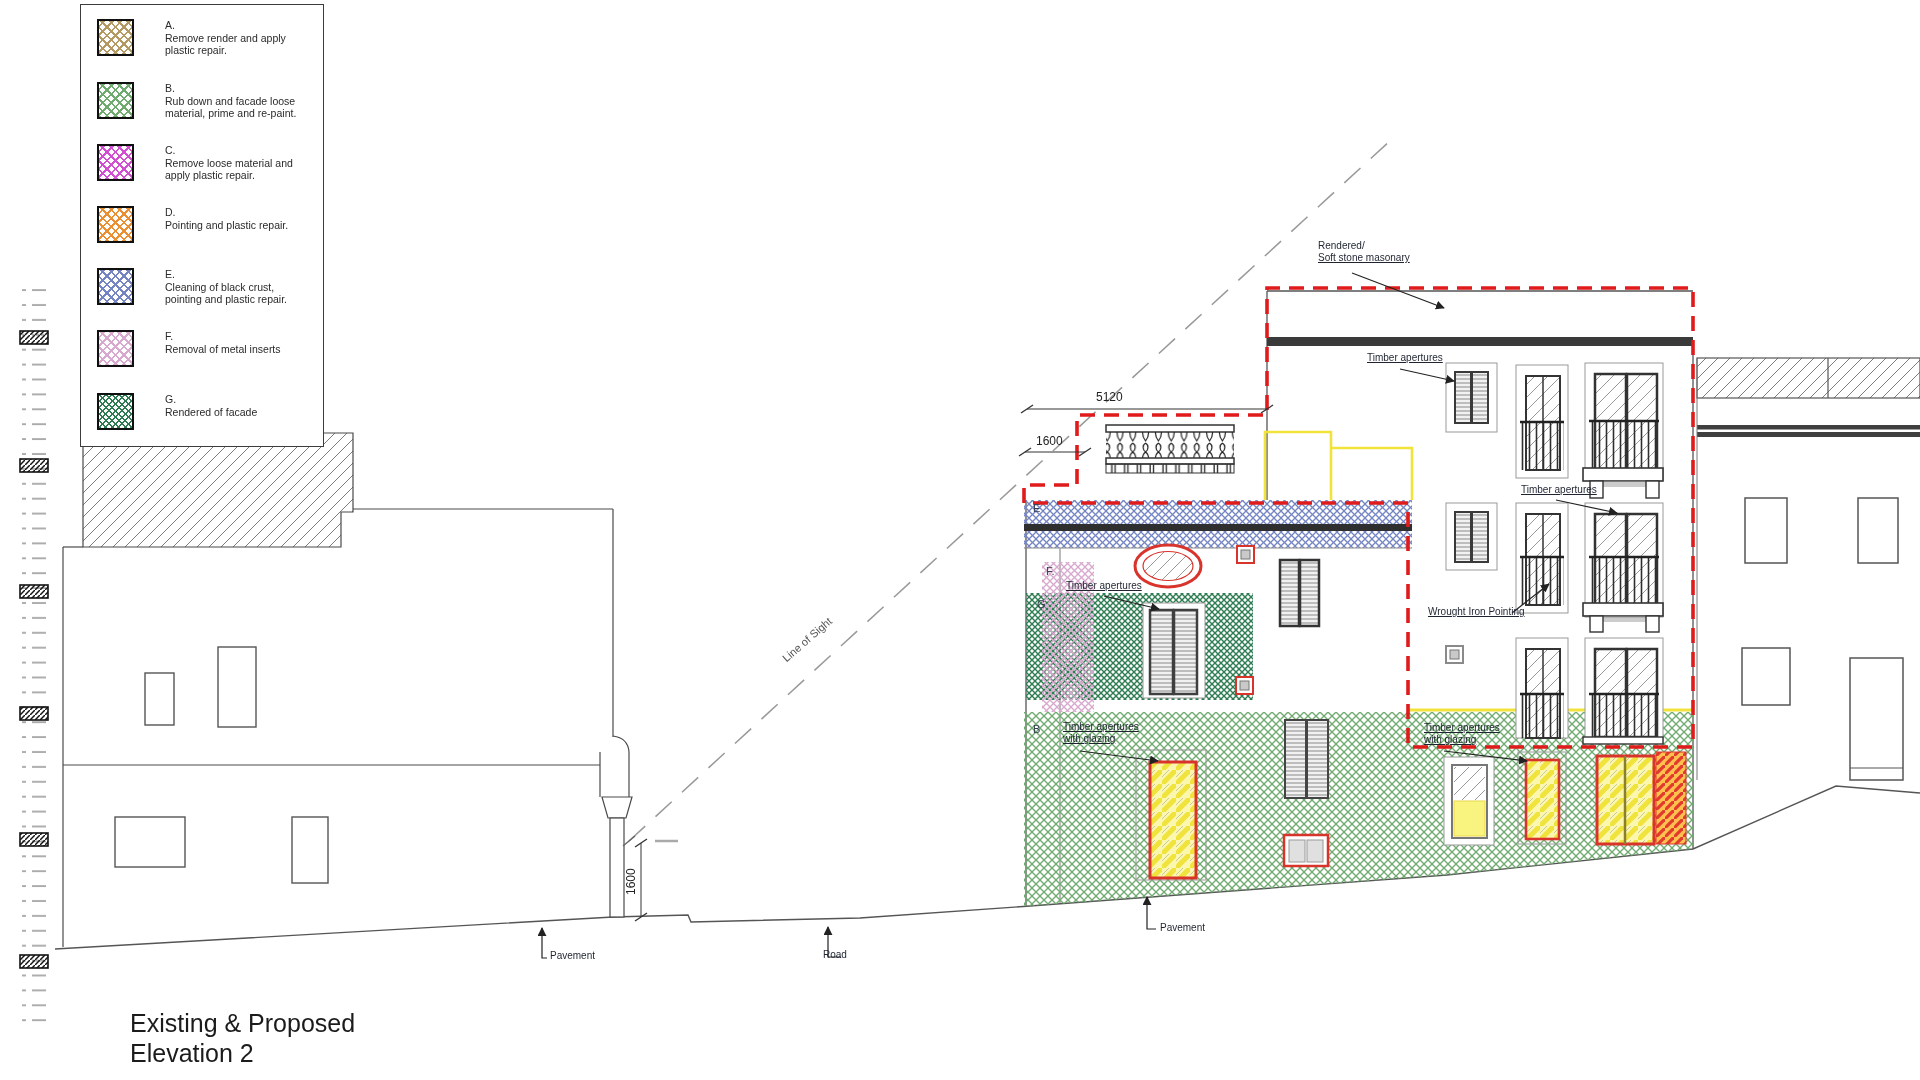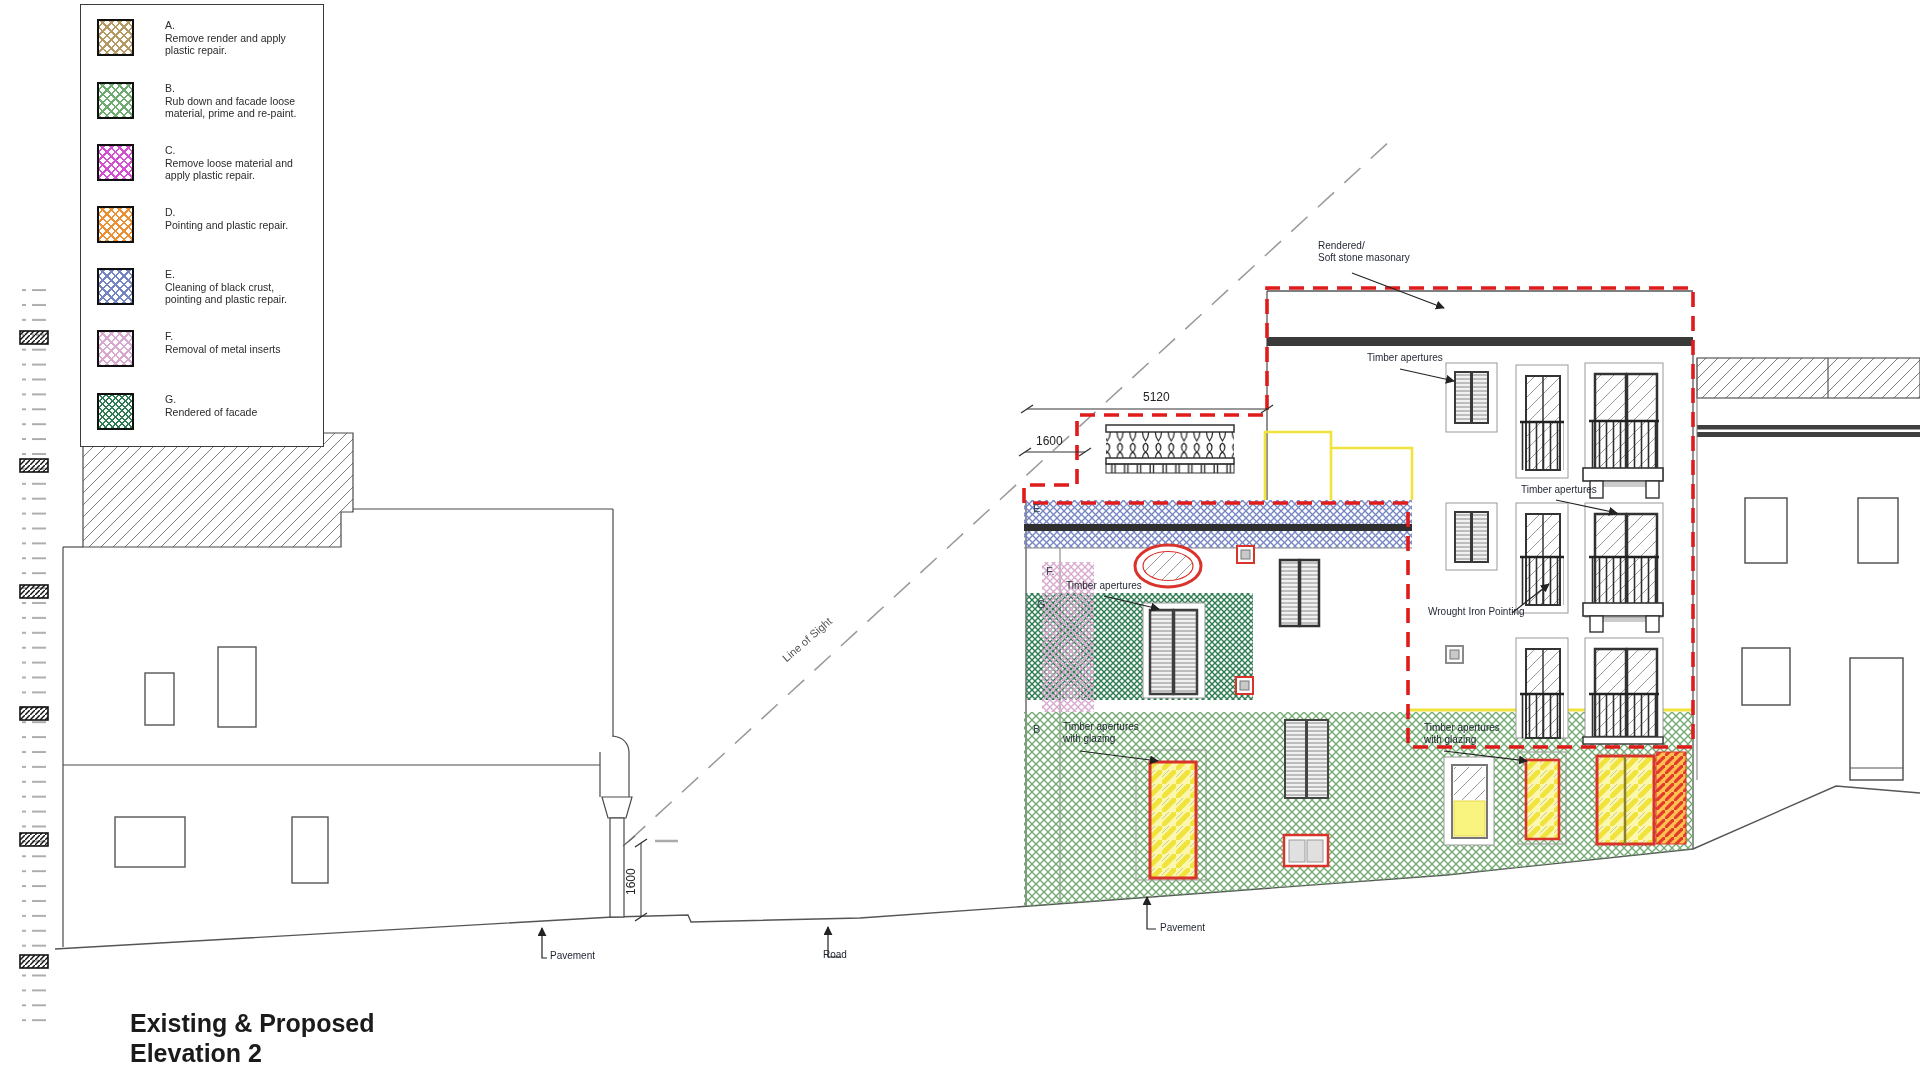--- a/index.html
+++ b/index.html
@@ -1,20 +1,20 @@
 <!DOCTYPE html>
 <html><head>
 <meta charset="utf-8">
 <style>
   html,body{margin:0;padding:0;background:#fff;}
   #canvas{position:relative;width:1920px;height:1080px;background:#fff;overflow:hidden;
           font-family:"Liberation Sans", sans-serif;color:#222;}
   #drawing{position:absolute;left:0;top:0;}
   .lbl{position:absolute;font-size:10px;line-height:12px;color:#1f2430;white-space:nowrap;}
-  .und{}
+  .und{text-decoration:underline;}
   .zone{position:absolute;font-size:11px;color:#33404f;}
   .dim{position:absolute;font-size:12px;color:#222;}
   .rot90{transform:rotate(-90deg);transform-origin:left top;}
   .sight{transform:rotate(-41deg);transform-origin:left top;font-size:11px;color:#555;}
   
   #legend{position:absolute;left:80px;top:4px;width:242px;height:441px;background:#fff;
           border:1.6px solid #3c3c3c;}
   .leg-item{position:absolute;left:16px;}
   .leg-swatch{position:absolute;width:37px;height:37px;border:2.4px solid #101010;box-sizing:border-box;}
   .leg-text{position:absolute;left:68px;top:0;font-size:10.5px;line-height:12.5px;color:#2a2a2a;width:168px;}
@@ -25,21 +25,21 @@
   .swC{background:repeating-linear-gradient(45deg,#d24fd2 0 1.6px,transparent 1.6px 6px),
                  repeating-linear-gradient(-45deg,#d24fd2 0 1.6px,transparent 1.6px 6px);}
   .swD{background:repeating-linear-gradient(45deg,#eb8f33 0 1.6px,transparent 1.6px 6px),
                  repeating-linear-gradient(-45deg,#eb8f33 0 1.6px,transparent 1.6px 6px);}
   .swE{background:repeating-linear-gradient(45deg,#7585c4 0 1.6px,transparent 1.6px 6px),
                  repeating-linear-gradient(-45deg,#7585c4 0 1.6px,transparent 1.6px 6px);}
   .swF{background:repeating-linear-gradient(45deg,#d8a8ce 0 1.6px,transparent 1.6px 6px),
                  repeating-linear-gradient(-45deg,#d8a8ce 0 1.6px,transparent 1.6px 6px);}
   .swG{background:repeating-linear-gradient(45deg,#2e7d52 0 1.6px,transparent 1.6px 4.6px),
                  repeating-linear-gradient(-45deg,#2e7d52 0 1.6px,transparent 1.6px 4.6px);}
-  #title{position:absolute;left:130px;top:1008px;font-size:25px;line-height:30px;color:#1b1b1b;font-weight:bold;}
+  #title{position:absolute;left:130px;top:1008px;font-size:25px;line-height:30px;color:#1b1b1b;}
 </style>
 </head>
 <body>
 
 <div id="canvas">
 
 <svg id="drawing" width="1920" height="1080" viewBox="0 0 1920 1080">
   <defs>
     <pattern id="ticks" width="30" height="14.9" patternUnits="userSpaceOnUse">
       <line x1="2" y1="7" x2="26" y2="7" stroke="#9a9a9a" stroke-width="1.6"></line>
@@ -387,21 +387,21 @@
 <div class="lbl" style="left:1160px;top:922px">Pavement</div>
 <div class="lbl" style="left:550px;top:950px">Pavement</div>
 <div class="lbl" style="left:823px;top:949px">Road</div>
 <div class="lbl sight" style="left:780px;top:655px">Line of Sight</div>
 
 <div class="zone" style="left:1033px;top:502px">E</div>
 <div class="zone" style="left:1046px;top:565px">F.</div>
 <div class="zone" style="left:1037px;top:598px">G</div>
 <div class="zone" style="left:1033px;top:723px">B</div>
 
-<div class="dim" style="left:1143px;top:390px">5120</div>
+<div class="dim" style="left:1096px;top:390px">5120</div>
 <div class="dim" style="left:1036px;top:434px">1600</div>
 <div class="dim rot90" style="left:624px;top:895px">1600</div>
 
 <div id="title">
   <span>Existing &amp; Proposed</span><br>
   <span>Elevation 2</span>
 </div>
 
 </div>
 

